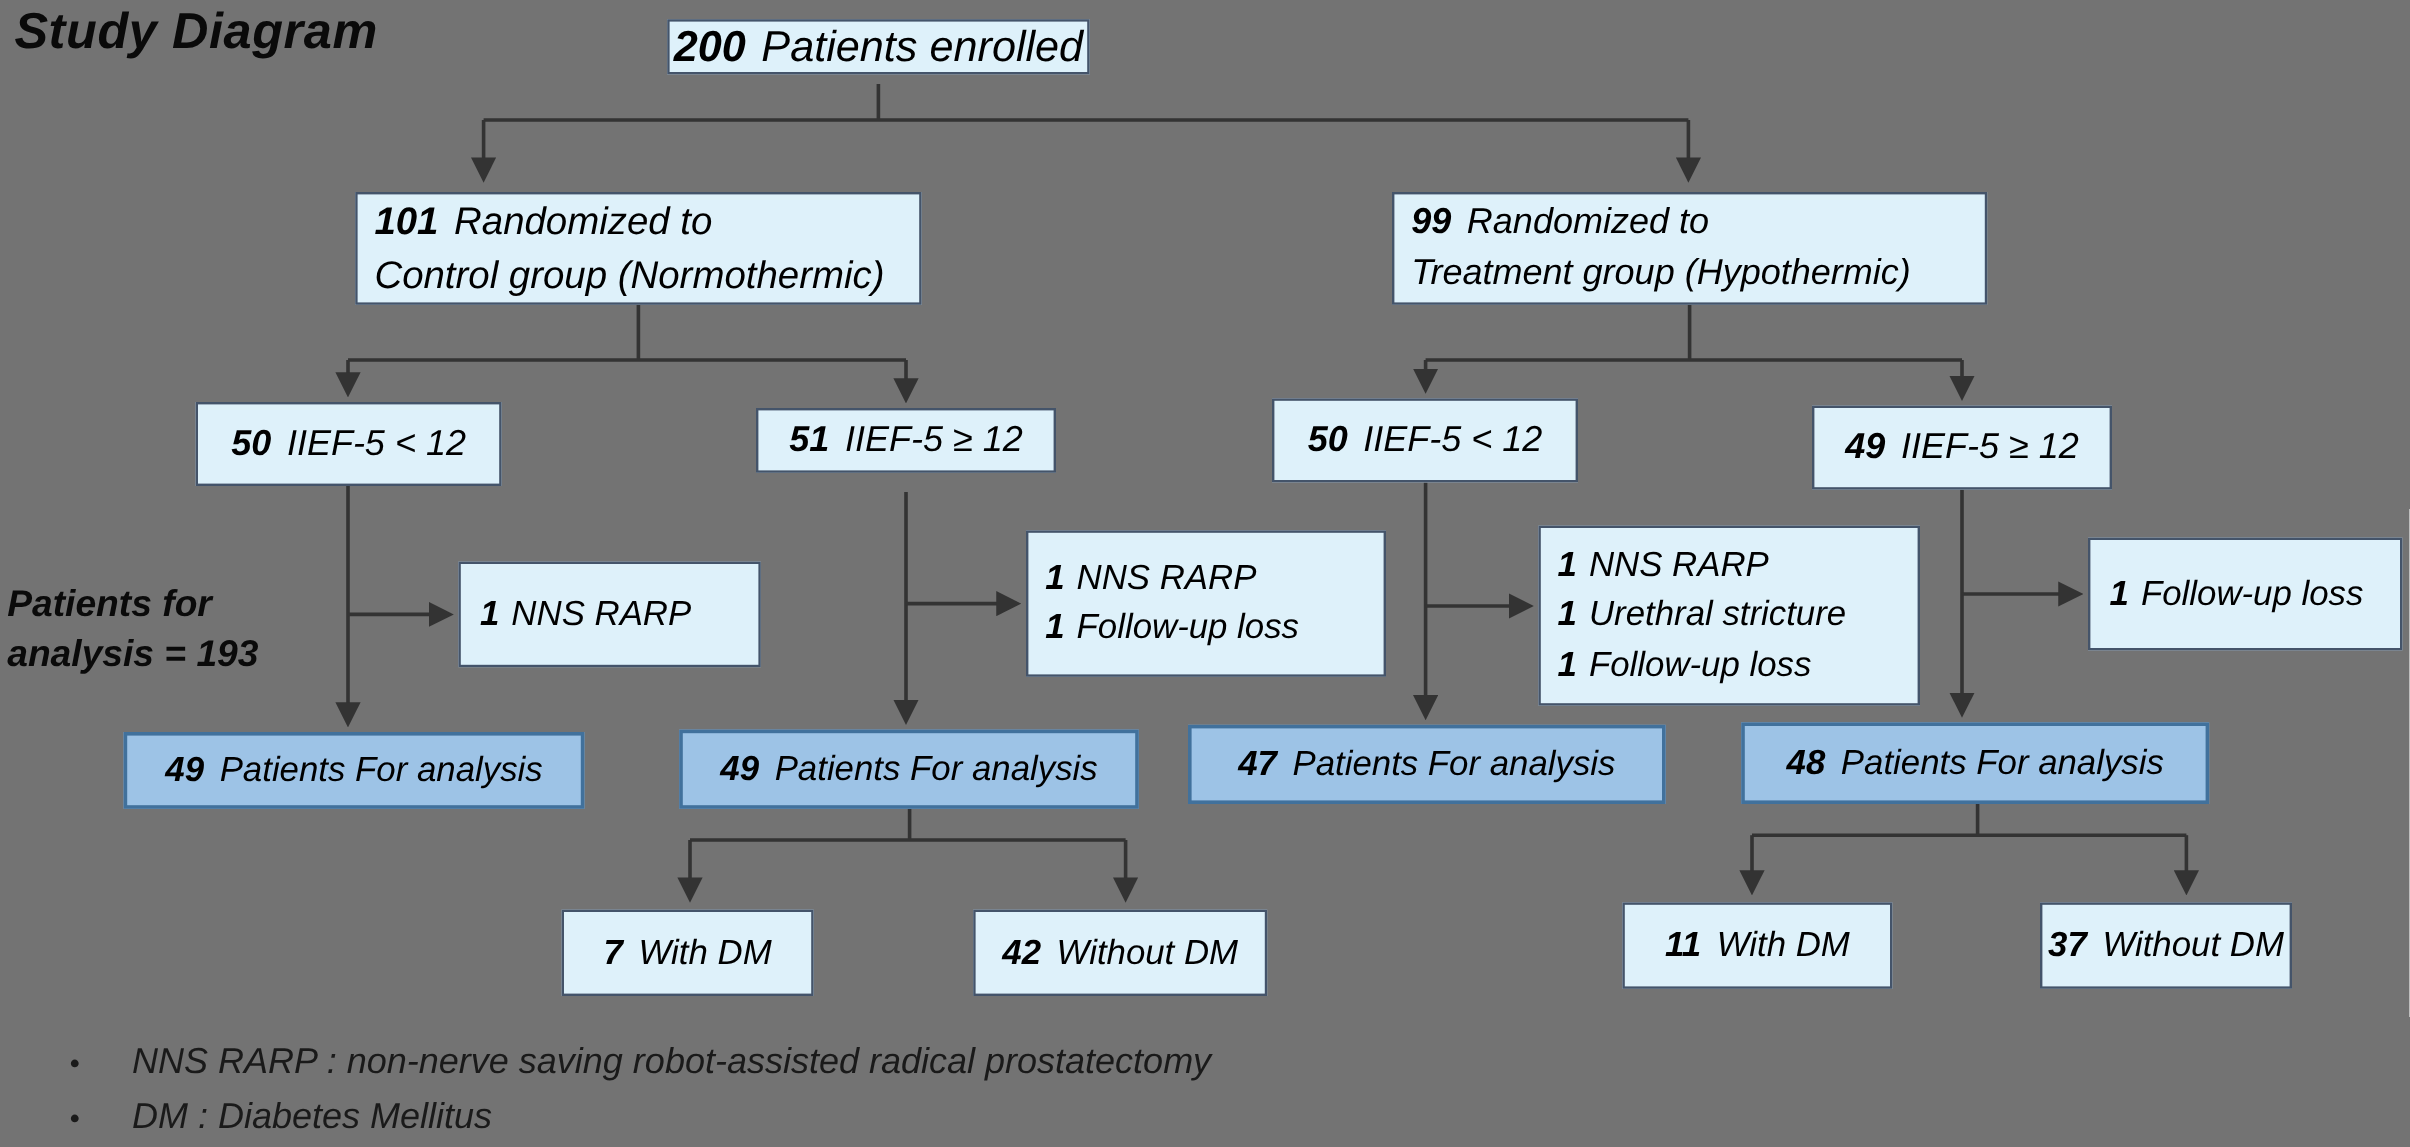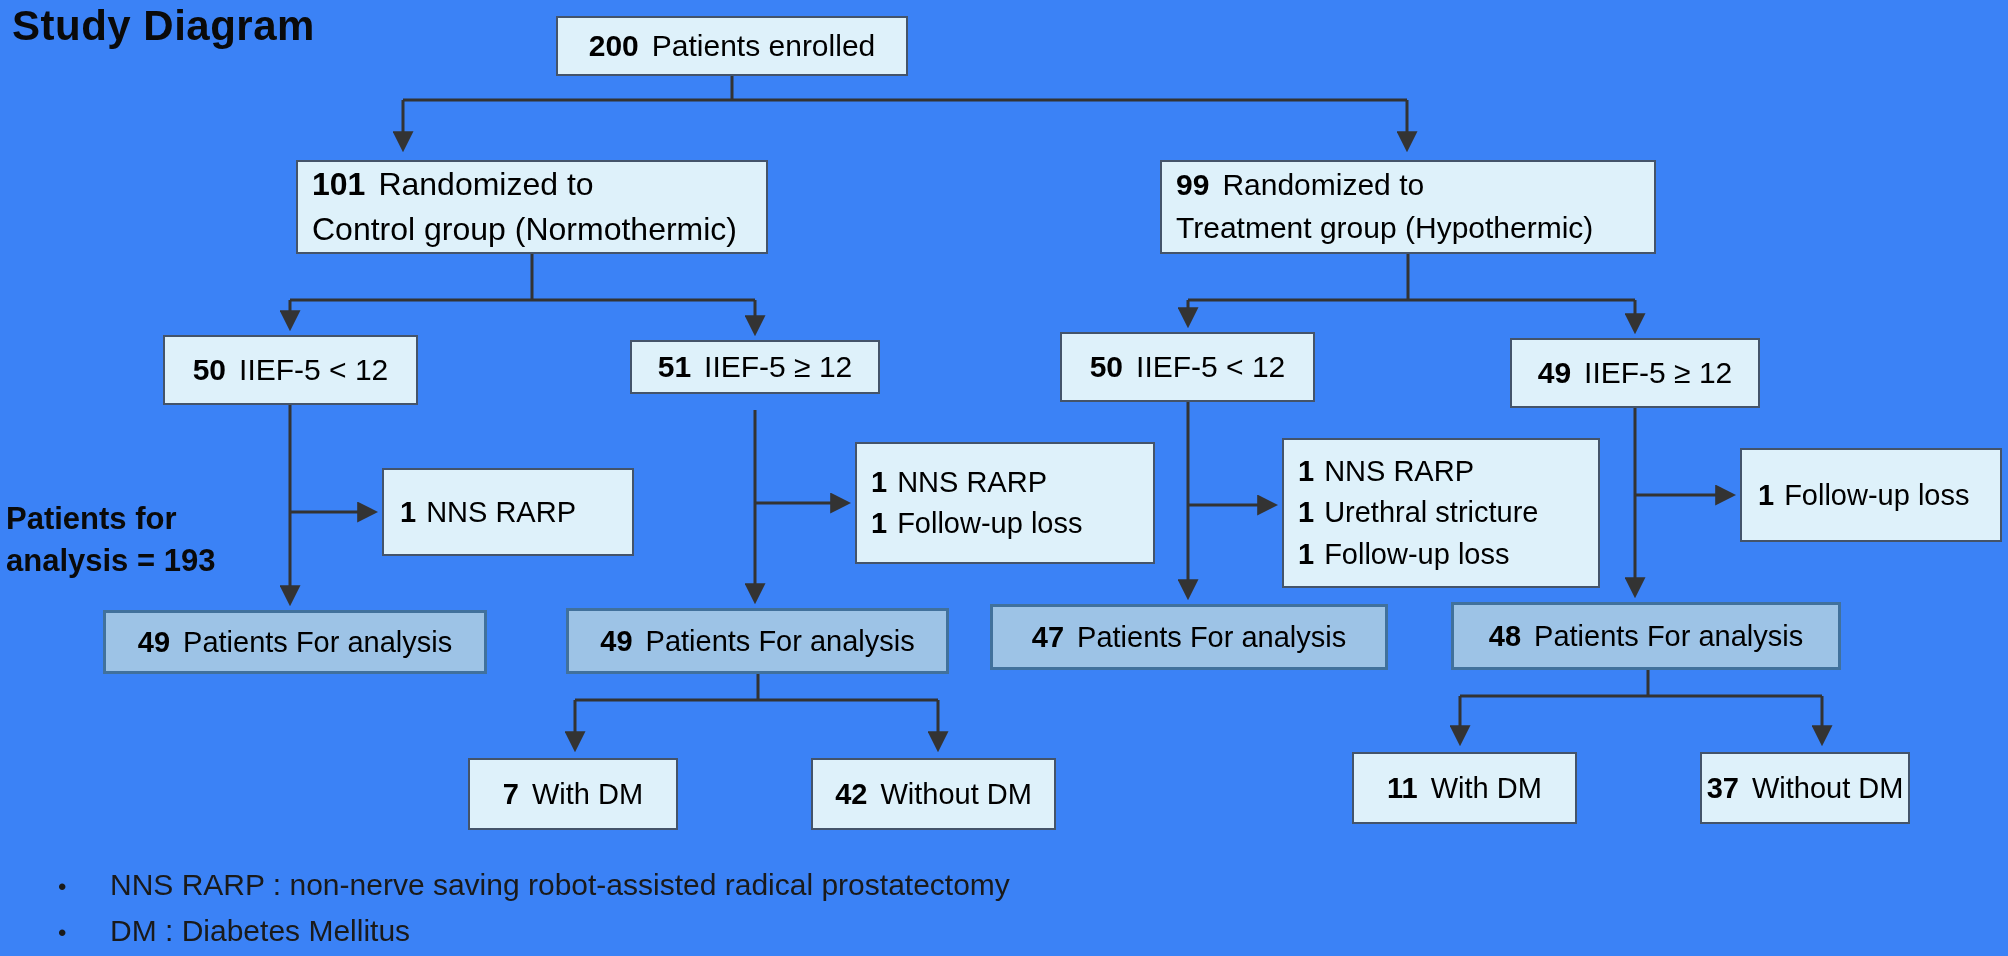--- a/index.html
+++ b/index.html
@@ -1,37 +1,37 @@
 <!DOCTYPE html>
 <html><head>
 <meta charset="utf-8">
 <style>
   html,body{margin:0;padding:0;background:#ffffff;}
   .canvas{
-    position:relative;width:2008px;height:956px;background:#3b82f6;
-    font-family:"Liberation Sans", sans-serif;color:#000;overflow:hidden;
+    position:relative;width:2008px;height:956px;background:#737373;
+    font-family:"Liberation Sans", sans-serif;color:#000;overflow:hidden;font-style:italic;
   }
   .title{
     position:absolute;left:12px;top:2px;font-size:42px;font-weight:bold;
     letter-spacing:0.5px;color:#0a0a0a;margin:0;
   }
   svg.connectors{position:absolute;left:0;top:0;}
   .box{
     position:absolute;box-sizing:border-box;border:2px solid #44546a;
     background:#def1fa;display:flex;align-items:center;font-size:29px;color:#000;
   }
   .box.center{justify-content:center;}
   .box .num{font-weight:bold;margin-right:13px;white-space:pre;}
   .box.dark{background:#9dc3e6;border:3px solid #41719c;}
   .box.multi{flex-direction:column;align-items:flex-start;justify-content:center;
     padding:6px 14px;line-height:1.42;}
   .box.multi .row{display:flex;align-items:baseline;}
   .box.pad{padding:6px 16px;}
   .sidenote{
-    position:absolute;left:6px;top:498px;font-size:31px;font-weight:bold;
+    position:absolute;left:6px;top:482px;font-size:31px;font-weight:bold;
     line-height:1.35;color:#0a0a0a;
   }
   .footnotes{position:absolute;left:58px;top:868px;font-size:30px;color:#1a1a1a;}
   .footnote{display:flex;align-items:baseline;margin-bottom:12px;}
   .footnote .bullet{width:52px;font-size:24px;}
 </style>
 </head>
 <body>
 
 <div class="canvas">
@@ -82,21 +82,21 @@
         <path d="M938,700 V748" marker-end="url(#ah)"></path>
       </g>
       <g>
         <path d="M1648,670 V696 M1460,696 H1822"></path>
         <path d="M1460,696 V742" marker-end="url(#ah)"></path>
         <path d="M1822,696 V742" marker-end="url(#ah)"></path>
       </g>
     </g>
   </svg>
 
-  <div class="box center" style="left:556px;top:16px;width:352px;height:60px;font-size:30px;text-align:right;">
+  <div class="box center" style="left:556px;top:16px;width:352px;height:46px;font-size:36px;text-align:right;">
     <span class="num">200</span>
     <span>Patients enrolled</span>
   </div>
 
   <div class="box multi" style="left:296px;top:160px;width:472px;height:94px;font-size:32px;">
     <div class="row">
       <span class="num">101</span>
       <span>Randomized to</span>
     </div>
     <div class="row">

